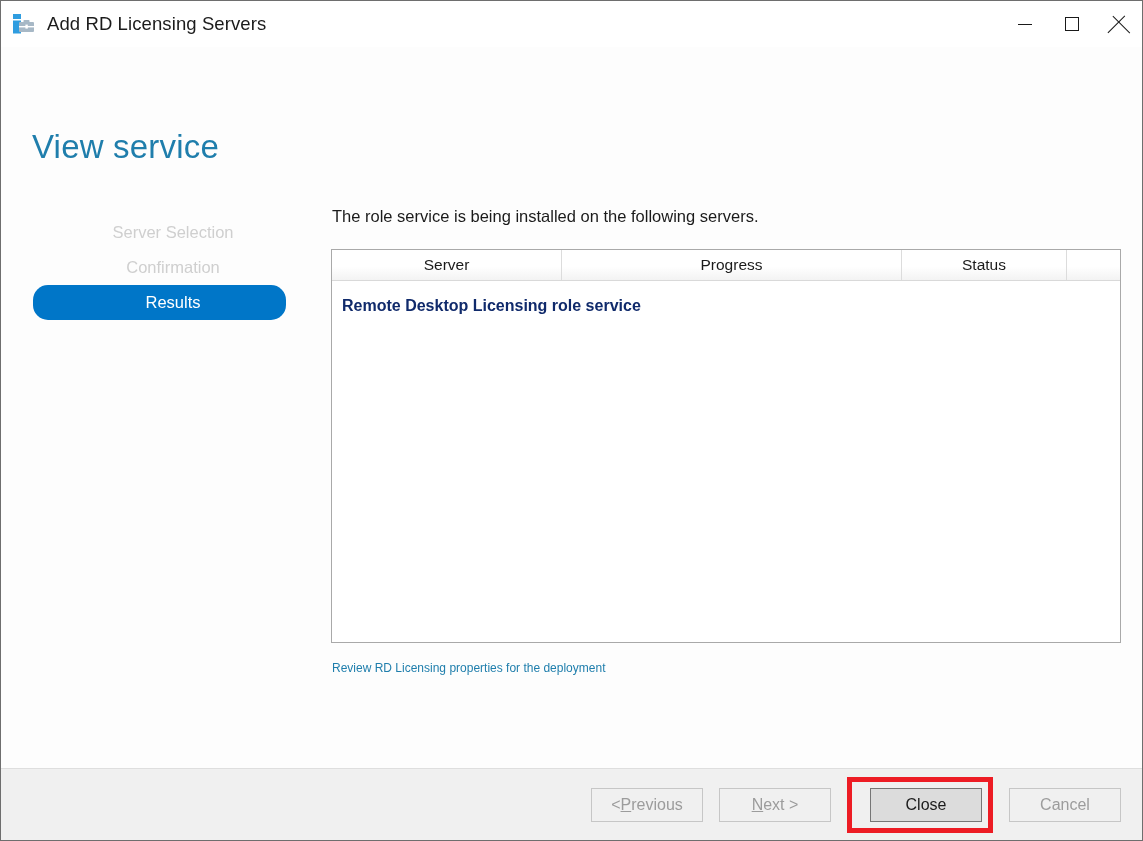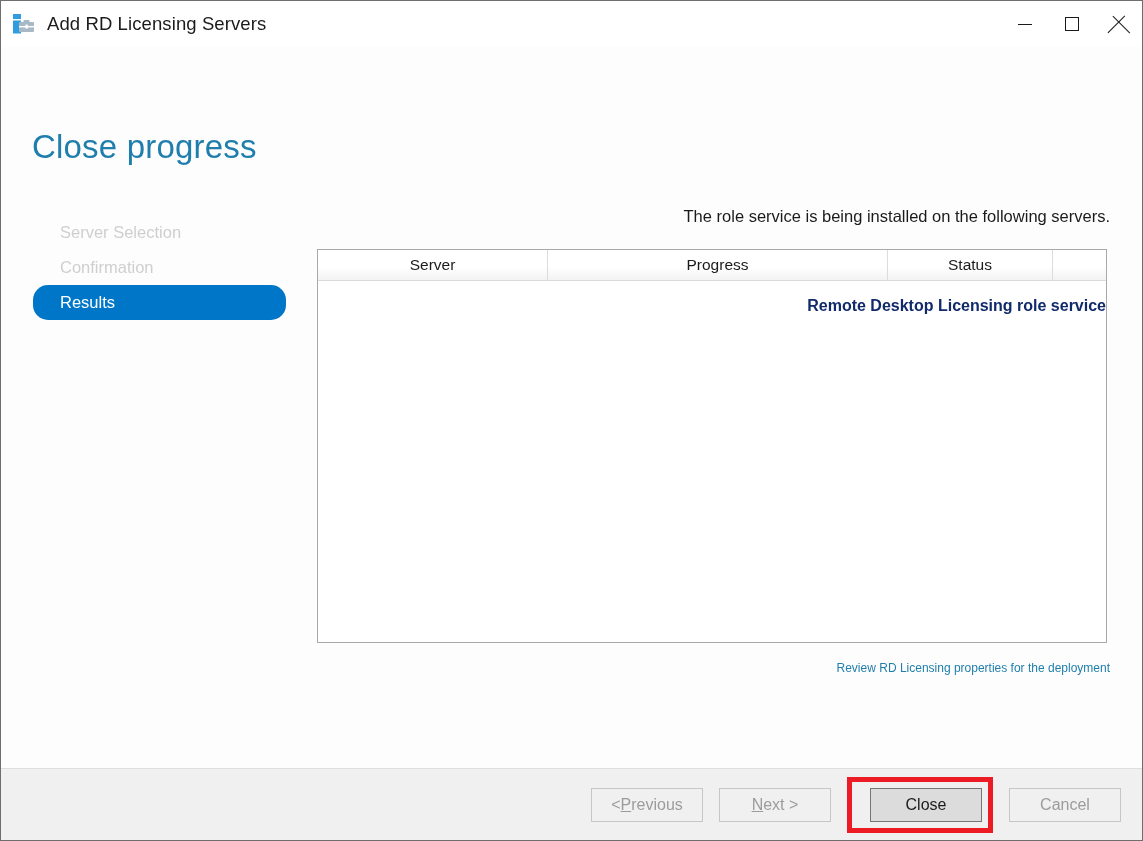--- a/index.html
+++ b/index.html
@@ -114,43 +114,43 @@
     color: #1f7eac;
     letter-spacing: 0.2px;
   }
 
   
   .steps {
     position: absolute;
     left: 32px;
     top: 168px;
     width: 253px;
+    text-align: center;
   }
   .step {
     height: 35px;
     line-height: 35px;
     padding-left: 27px;
     font-size: 16.5px;
     color: #cfcfcf;
     box-sizing: border-box;
     white-space: nowrap;
   }
   .step.active {
     background: #0076c8;
     color: #ffffff;
     border-radius: 15px;
   }
 
   
   .main {
     position: absolute;
-    left: 316px;
+    left: 330px;
     top: 160px;
     right: 32px;
-    text-align: right;
   }
   .instruction {
     font-size: 16.5px;
     color: #1b1b1b;
     margin: 0 0 23px 1px;
     white-space: nowrap;
   }
 
   .grid {
     position: relative;
@@ -307,21 +307,21 @@
         <span class="gl gl-max"></span>
       </button>
       <button class="winbtn">
         <span class="gl gl-close"></span>
       </button>
     </div>
   </div>
 
   <div class="body-area">
 
-    <div class="page-title">Close progress</div>
+    <div class="page-title">View service</div>
 
     <div class="steps">
       <div class="step">
         <span>Server Selection</span>
       </div>
       <div class="step">
         <span>Confirmation</span>
       </div>
       <div class="step active">
         <span>Results</span>

